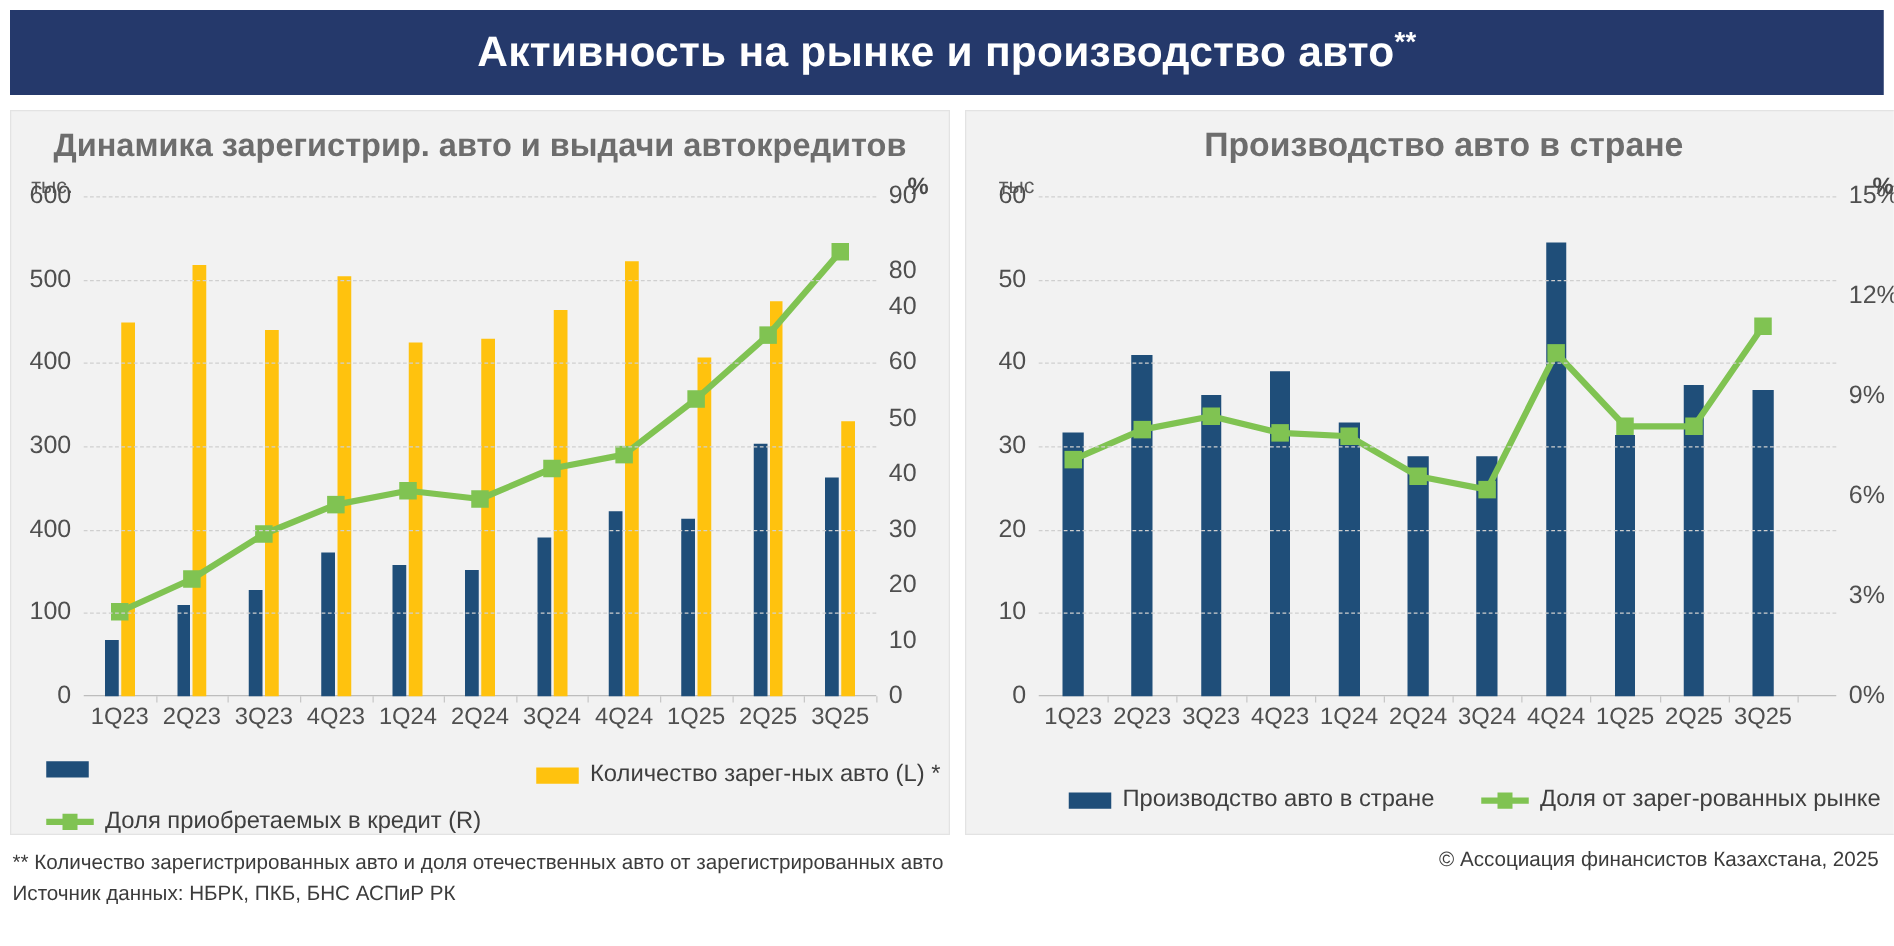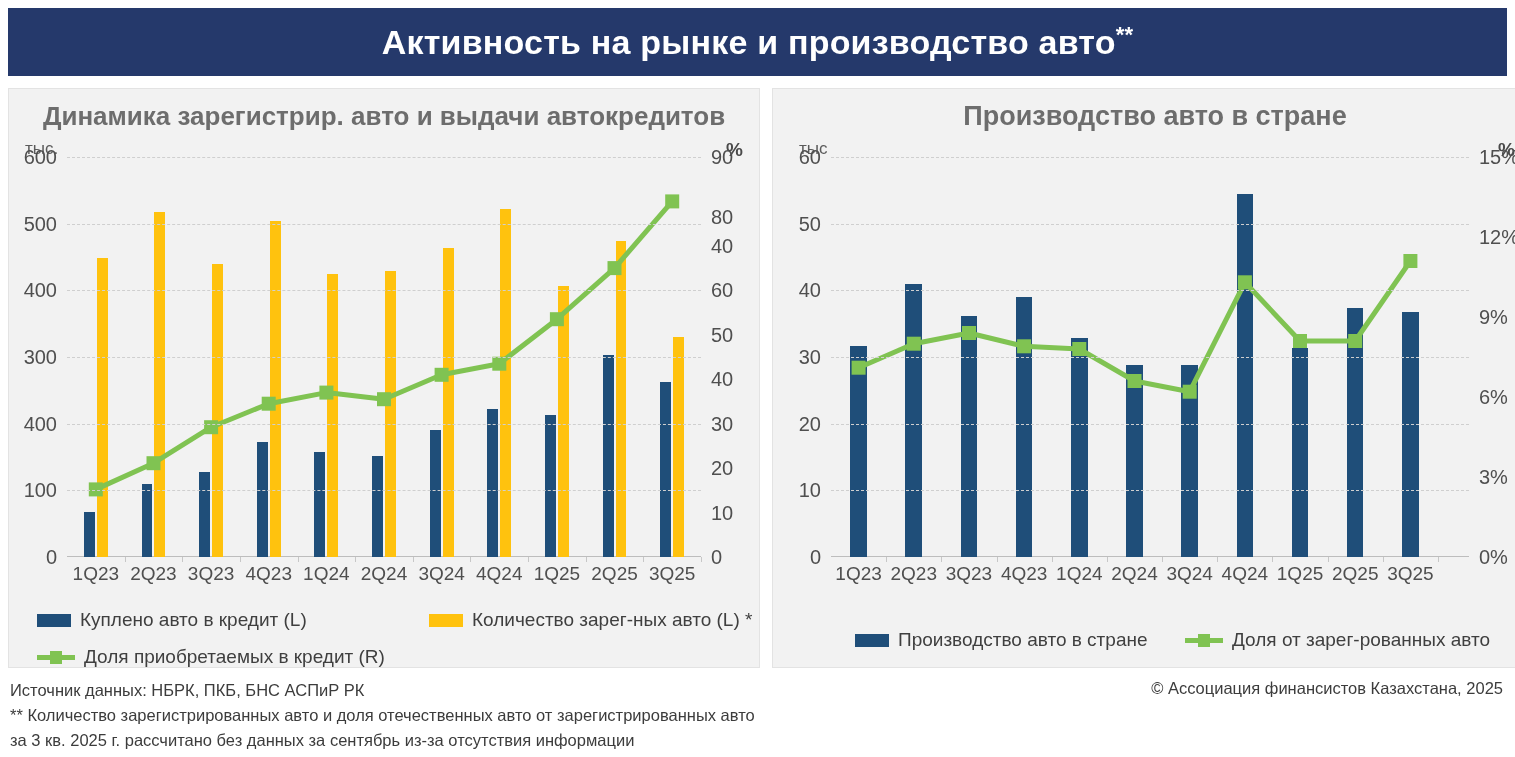--- a/index.html
+++ b/index.html
@@ -266,21 +266,20 @@
         <div class="xlabel" style="left: 374.636px;">3Q24</div>
         <div class="xlabel" style="left: 432.273px;">4Q24</div>
         <div class="xlabel" style="left: 489.909px;">1Q25</div>
         <div class="xlabel" style="left: 547.545px;">2Q25</div>
         <div class="xlabel" style="left: 605.182px;">3Q25</div>
       </div>
 
     <div class="legend">
       <div class="legend-item" style="left:28px; top:520px;">
         <span class="swatch swatch-blue"></span>
-        <span>Куплено авто в кредит (L)</span>
       </div>
       <div class="legend-item" style="left:420px; top:520px;justify-content:flex-end;">
         <span class="swatch swatch-yellow"></span>
         <span>Количество зарег-ных авто (L) *</span>
       </div>
       <div class="legend-item" style="left:28px; top:557px;">
         <span class="swatch-line"></span>
         <span>Доля приобретаемых в кредит (R)</span>
       </div>
     </div>
@@ -366,25 +365,24 @@
         <div class="xlabel" style="left: 579.409px;">3Q25</div>
       </div>
 
     <div class="legend">
       <div class="legend-item" style="left:82px; top:540px;">
         <span class="swatch swatch-blue"></span>
         <span>Производство авто в стране</span>
       </div>
       <div class="legend-item" style="left:412px; top:540px;">
         <span class="swatch-line"></span>
-        <span>Доля от зарег-рованных авто</span>
+        <span>Доля от зарег-рованных рынке</span>
       </div>
     </div>
   </div>
 
   <div class="footnotes">
+    <div>** Количество зарегистрированных авто и  доля отечественных авто от зарегистрированных авто</div>
     <div>Источник данных: НБРК, ПКБ, БНС АСПиР РК</div>
-    <div>** Количество зарегистрированных авто и  доля отечественных авто от зарегистрированных авто</div>
-    <div>за 3 кв. 2025 г.   рассчитано без данных за сентябрь из-за отсутствия информации</div>
   </div>
   <div class="copyright">© Ассоциация финансистов Казахстана, 2025</div>
 
 </div>
 
 </body></html>

